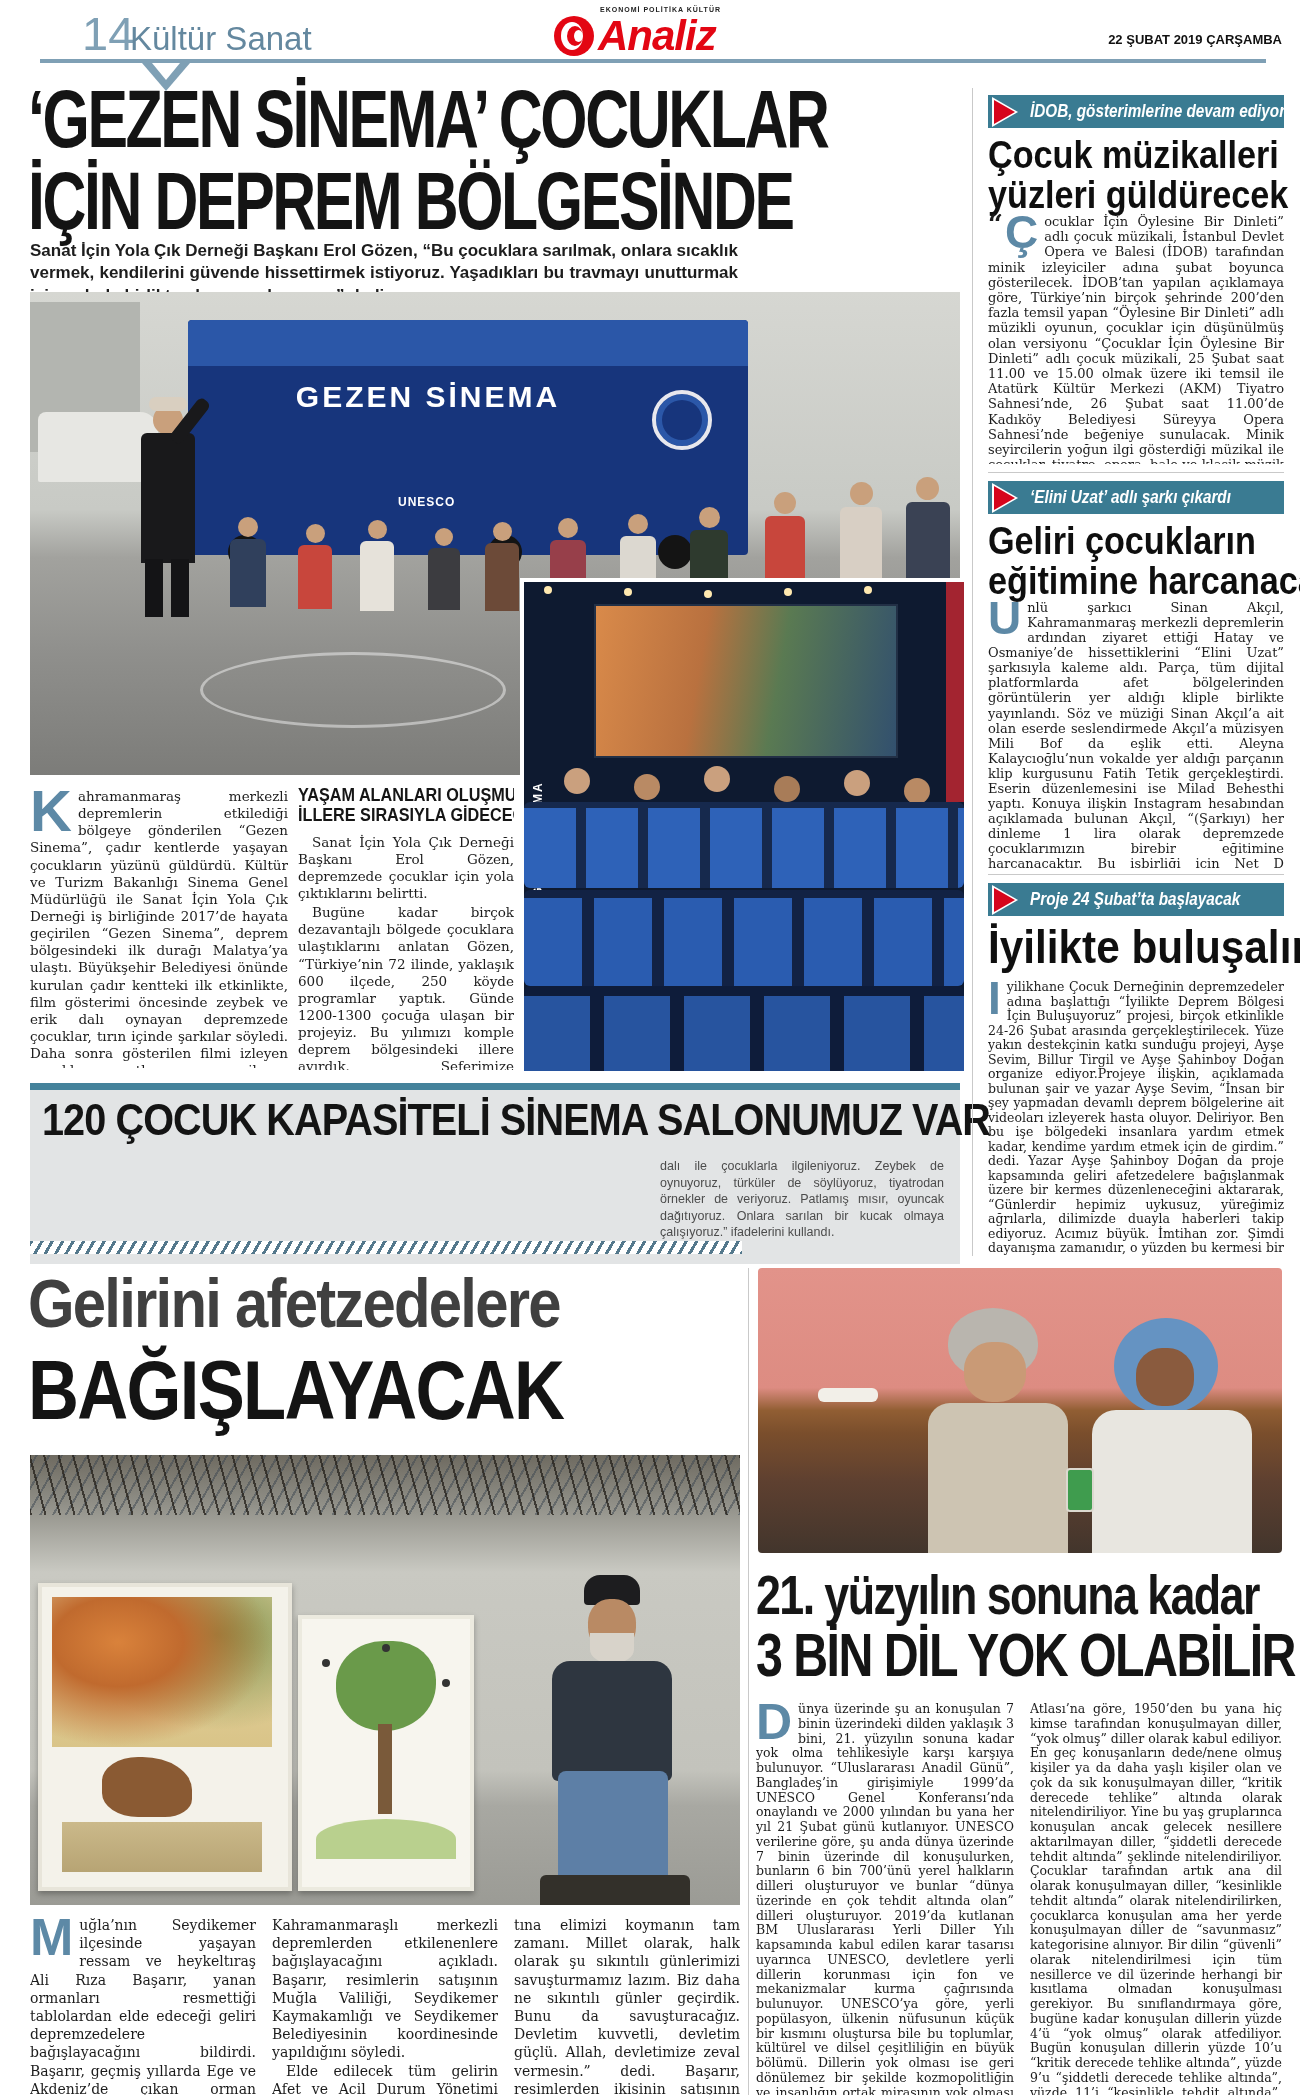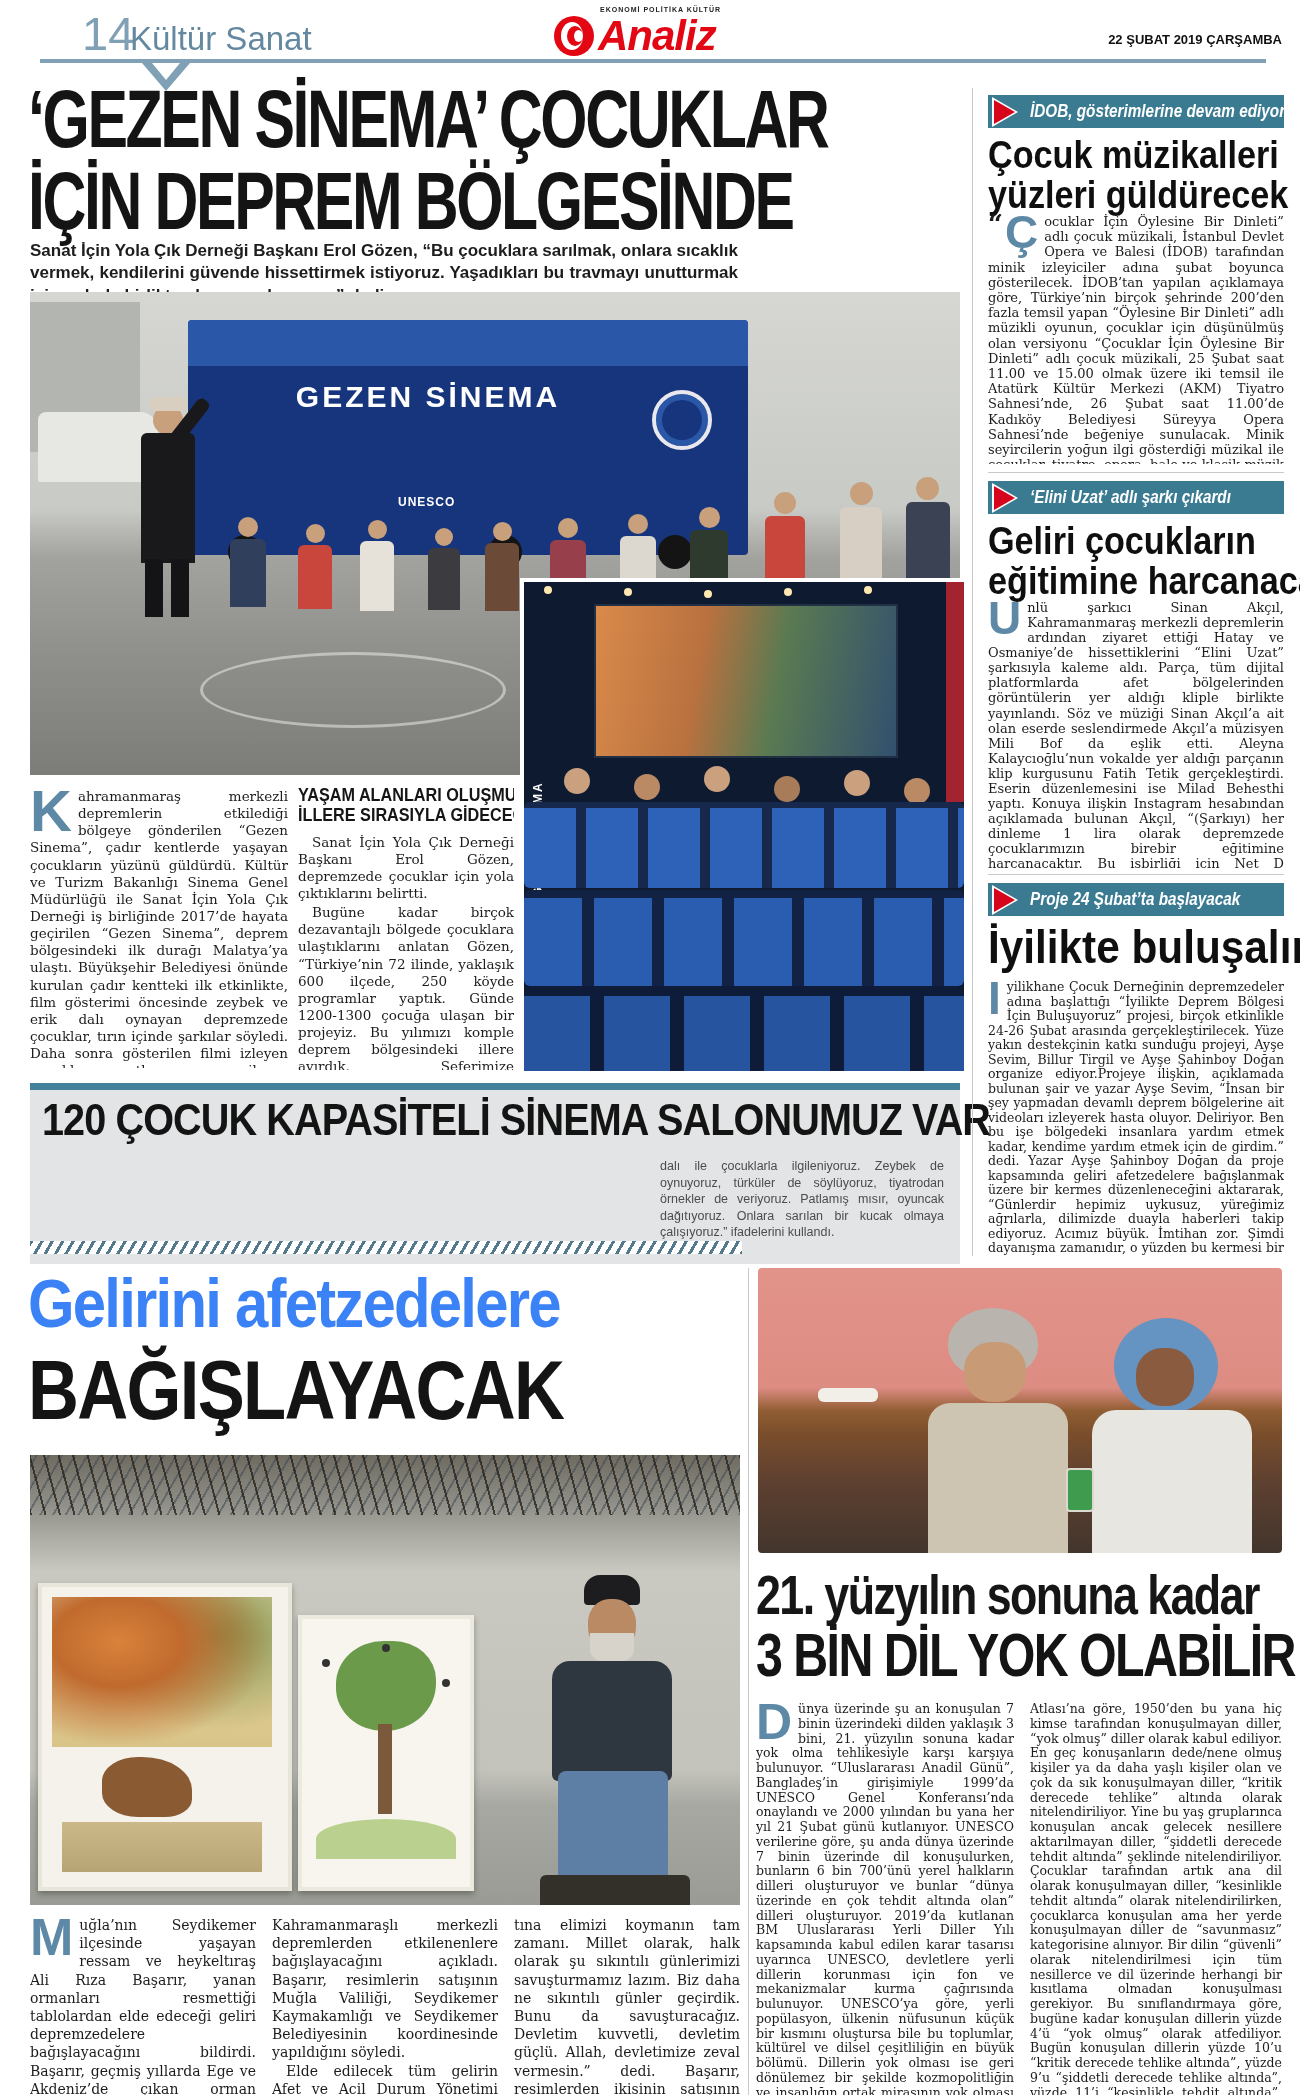--- a/index.html
+++ b/index.html
@@ -157,21 +157,21 @@
 
   <div class="abs" style="left:30px;top:1083px;width:930px;height:174px;background:#e2e4e5;border-top:7px solid #44829b;">
     <div class="abs hl" style="left:12px;top:8px;">
       <span class="fit" style="font-size:44px;letter-spacing:-1px;transform:scaleX(0.90);">120 ÇOCUK KAPASİTELİ SİNEMA SALONUMUZ VAR</span>
     </div>
     <div class="abs" style="left:630px;top:68px;width:284px;font-size:12.5px;line-height:1.32;color:#4c4c4c;text-align:justify;">dalı ile çocuklarla ilgileniyoruz. Zeybek de oynuyoruz, türküler de söylüyoruz, tiyatrodan örnekler de veriyoruz. Patlamış mısır, oyuncak dağıtıyoruz. Onlara sarılan bir kucak olmaya çalışıyoruz.” ifadelerini kullandı.</div>
   </div>
 
   <div class="abs" style="left:30px;top:1241px;width:712px;height:13px;background:repeating-linear-gradient(120deg,#54788c 0 3px,#ffffff 3px 9px);"></div>
 
-  <div class="abs" style="left:28px;top:1264px;color:#3b82f6;font-weight:700;">
+  <div class="abs" style="left:28px;top:1264px;color:#404040;font-weight:700;">
     <span class="fit" style="font-size:68px;letter-spacing:-2px;transform:scaleX(0.88);">Gelirini afetzedelere</span>
   </div>
   <div class="abs hl" style="left:28px;top:1348px;">
     <span class="fit" style="font-size:84px;letter-spacing:-2px;transform:scaleX(0.84);">BAĞIŞLAYACAK</span>
   </div>
 
   <div class="abs photo" style="left:30px;top:1455px;width:710px;height:450px;background:linear-gradient(#6e6a60 0%,#8d8c84 10%,#c9c9c2 26%,#c3c3bc 70%,#a8a8a2 78%,#9b9b95 100%);">
     <div class="abs" style="left:0;top:0;width:710px;height:60px;background:repeating-linear-gradient(75deg,rgba(40,36,30,.8) 0 2px,transparent 2px 14px),repeating-linear-gradient(-60deg,rgba(60,70,80,.5) 0 2px,transparent 2px 11px);"></div>
     <div class="abs" style="left:8px;top:128px;width:246px;height:300px;background:#f4f2ea;border:4px solid #e8e5da;box-shadow:0 3px 6px rgba(0,0,0,.3);">
       <div class="abs" style="left:10px;top:10px;width:220px;height:150px;background:radial-gradient(ellipse at 30% 30%,#d9823b 0%,#c06a2e 30%,transparent 70%),radial-gradient(ellipse at 75% 25%,#7a8f4a 0%,transparent 60%),linear-gradient(#ead9a8,#d9c488);"></div>

